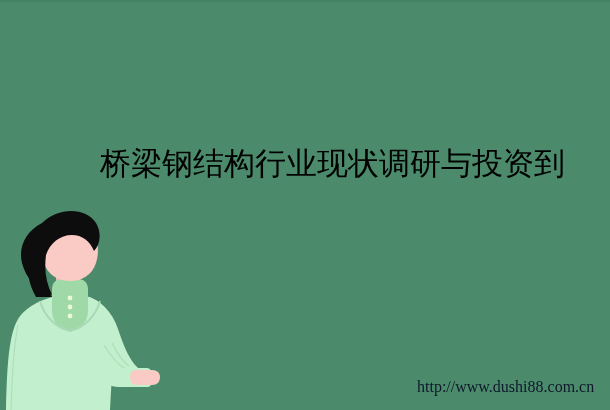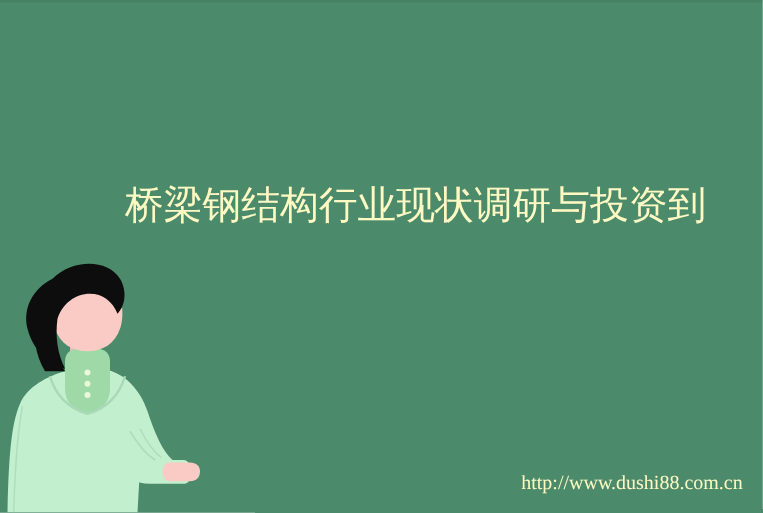--- a/index.html
+++ b/index.html
@@ -26,37 +26,37 @@
     height: 2px;
     background: rgba(0,0,0,0.07);
   }
 
   
   .headline {
     position: absolute;
     left: 100px;
     top: 145px;
     width: 500px;
-    color: #fef9c3;
+    color: #000000;
     font-size: 31px;
     line-height: 38px;
     letter-spacing: 0px;
     font-weight: 400;
     white-space: nowrap;
   }
   .headline .line {
     display: block;
   }
 
   
   .watermark {
     position: absolute;
     left: 417px;
     top: 377px;
-    color: #fef9c3;
+    color: #0f172a;
     font-family: "Liberation Serif", "DejaVu Serif", serif;
     font-size: 16px;
     line-height: 20px;
     white-space: nowrap;
   }
 
   
   .figure {
     position: absolute;
     left: 0px;

